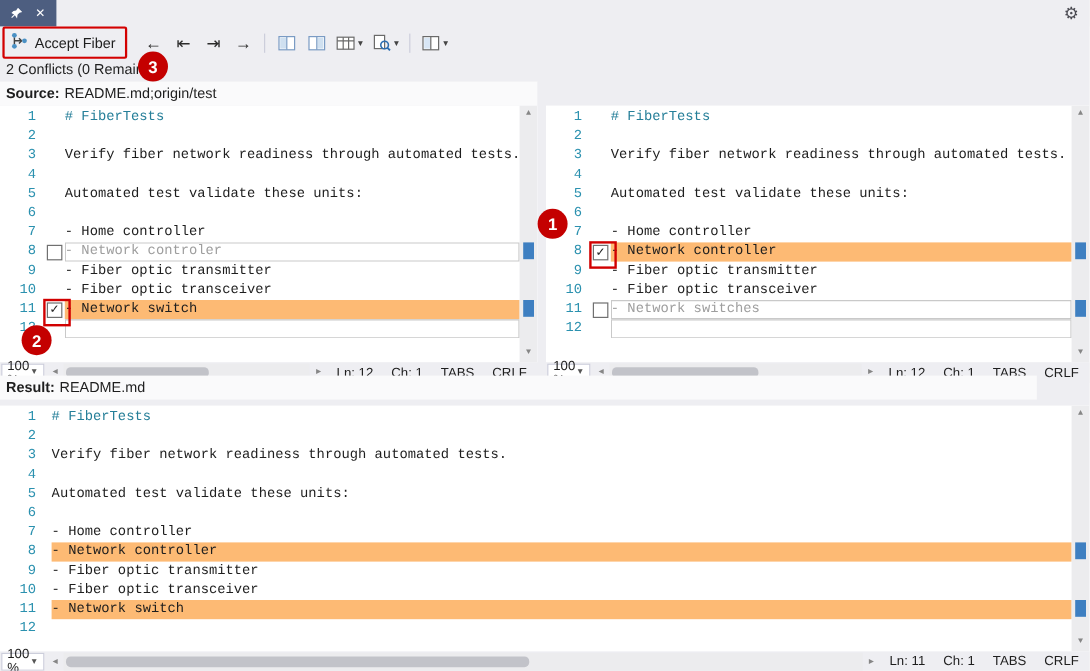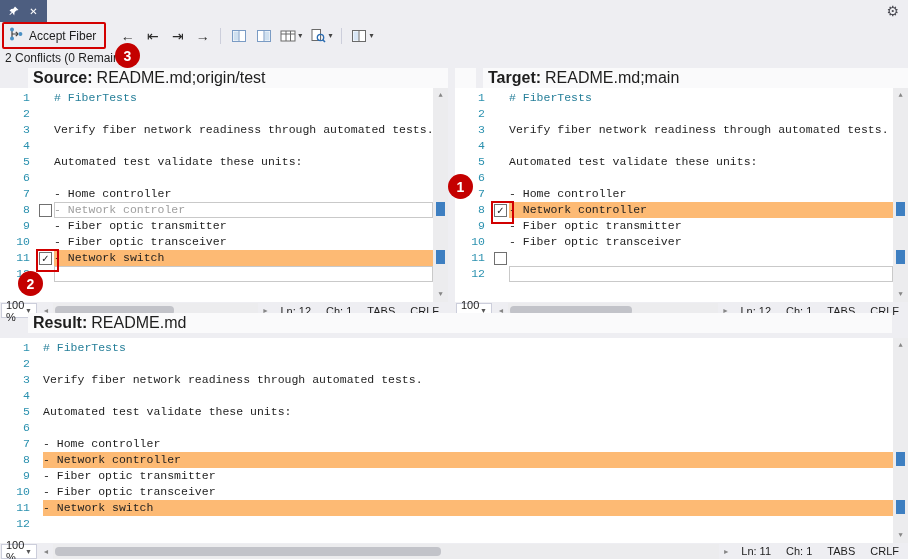--- a/index.html
+++ b/index.html
@@ -23,21 +23,21 @@
                 background:#EEEEF2; border:0; font:inherit; font-size:12px; color:#1E1E1E; cursor:pointer; }
   .tbtn { min-width:23px; height:22px; display:flex; align-items:center; justify-content:center;
           background:transparent; border:0; color:#2B2B2B; font-size:14px; cursor:pointer; padding:0 3px; }
   .tsep { width:1px; height:16px; background:#CCCEDB; margin:0 4px; flex:none; }
   .ddcaret { font-size:8px; color:#444; margin-left:2px; }
 
   .conflicts { position:absolute; left:5px; top:51px; font-size:12px; color:#1E1E1E; }
 
   
   .phead { position:absolute; height:20px; background:#FAFAFB; display:flex; align-items:center;
-           padding-left:5px; font-size:16px;margin-left:28px; }
+           padding-left:5px; font-size:12px; }
   .phead b { margin-right:4px; }
   #src-head { left:0; top:68px; width:448px; }
   #tgt-head { left:455px; top:68px; width:453px; }
   #res-head { left:0; top:313px; width:864px; }
   .splitter { position:absolute; left:448px; top:68px; width:7px; height:251px; background:#EEEEF2; }
 
   
   .editor { position:absolute; background:#fff; font-family:"Liberation Mono","DejaVu Sans Mono",monospace;
             font-size:11.5px; overflow:hidden; }
   #src-editor { left:0; top:88px; width:448px; height:214px; }
@@ -168,24 +168,20 @@
       <span class="ddcaret">▾</span>
     </button>
   </div>
 
   <div class="conflicts">2 Conflicts (0 Remain</div>
 
   <div class="phead" id="src-head">
     <b>Source:</b>
     <span>README.md;origin/test</span>
   </div>
-  <div class="phead" id="tgt-head">
-    <b>Target:</b>
-    <span>README.md;main</span>
-  </div>
   <div class="splitter"></div>
 
   <div class="editor" id="src-editor">
     <div class="rows" id="src-rows">
         <div class="row">
           <span class="ln">1</span>
           <span class="margin" style="width: 16px;"></span>
           <span class="content heading"># FiberTests</span>
         </div>
         <div class="row">
@@ -316,20 +312,21 @@
           <span class="margin" style="width: 16px;"></span>
           <span class="content">- Fiber optic transceiver</span>
         </div>
         <div class="row">
           <span class="ln">11</span>
           <span class="margin" style="width: 16px;">
             <span class="cbwrap">
               <span class="cb"></span>
             </span>
           </span>
+          <span class="content removed boxed">- Network switches</span>
         </div>
         <div class="row">
           <span class="ln">12</span>
           <span class="margin" style="width: 16px;"></span>
           <span class="content boxed"></span>
         </div>
       </div>
     <div class="vscroll">
       <span class="va up">▲</span>
       <span class="vmark m1"></span>

